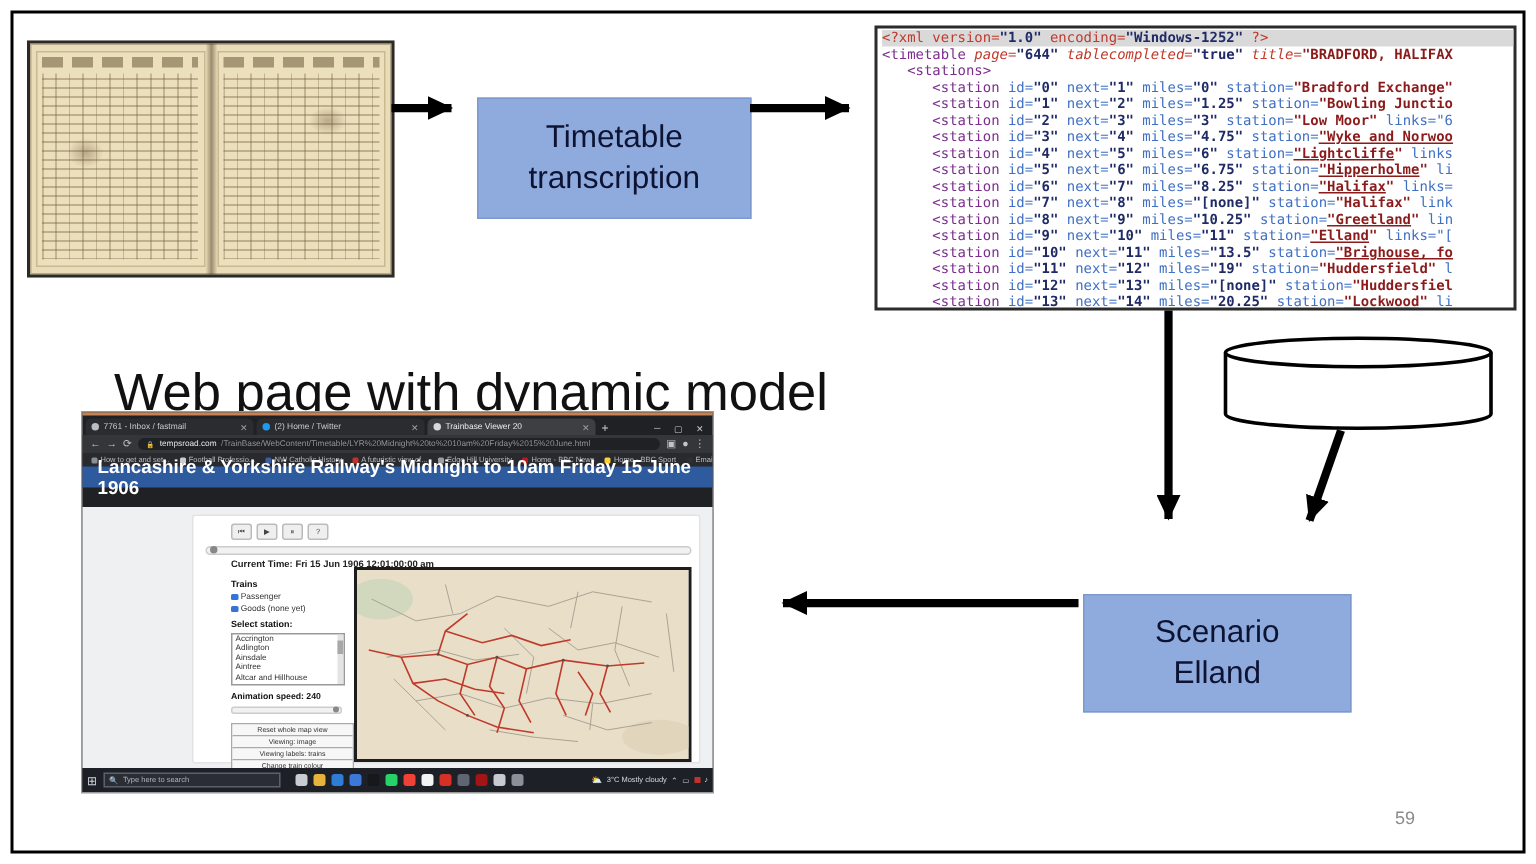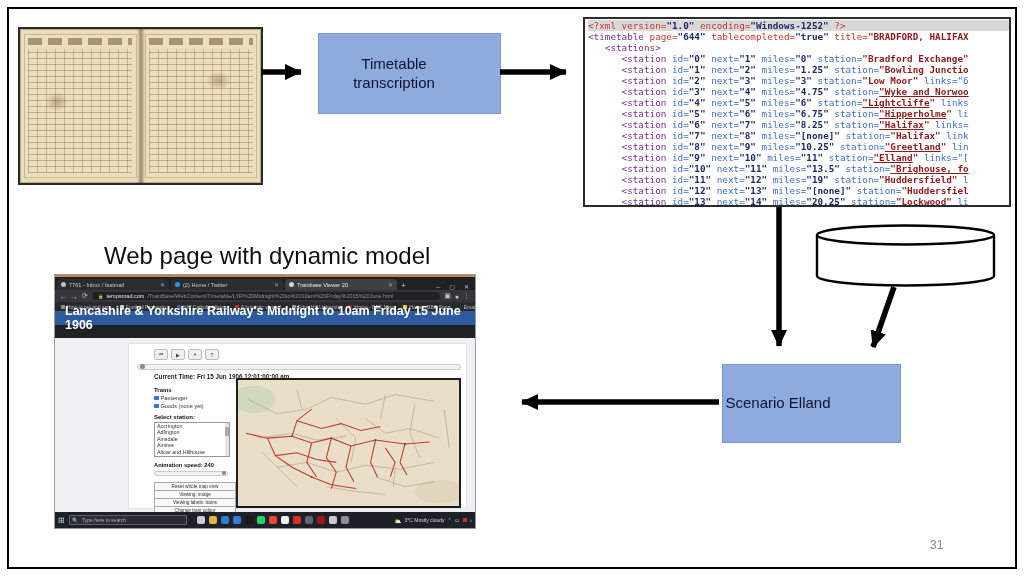--- a/index.html
+++ b/index.html
@@ -2,26 +2,26 @@
 <html><head>
 <meta charset="utf-8">
 <style>
   html,body{margin:0;padding:0;background:#888;}
   #stage{position:relative;width:1024px;height:576px;background:#fff;overflow:hidden;
          font-family:"Liberation Sans",sans-serif;}
   #frame{position:absolute;left:7px;top:7px;right:7px;bottom:7px;border:2px solid #000;}
 
   
   .bluebox{position:absolute;background:#8faadc;border:1px solid #7c99cf;color:#0d1333;
-           display:flex;align-items:center;justify-content:flex-start;text-align:center;
-           font-size:15px;line-height:1.25;}
+           display:flex;align-items:center;justify-content:center;text-align:center;
+           font-size:21px;line-height:1.25;margin-top:32px;}
   #ttbox{left:318px;top:33px;width:181px;height:79px;}
   #scbox{left:722px;top:364px;width:177px;height:77px;}
 
-  #weblabel{position:absolute;left:104px;top:242px;font-size:24px;color:#111;}
+  #weblabel{position:absolute;left:76px;top:242px;font-size:35px;color:#111;}
   #pagenum{position:absolute;left:930px;top:538px;font-size:12px;color:#8a8a8a;}
 
   #arrows{position:absolute;left:0;top:0;width:1024px;height:576px;pointer-events:none;}
 
   
   #cyl{position:absolute;left:815px;top:224px;width:181px;height:64px;}
   #cyl .lbl{position:absolute;left:0;top:16px;width:100%;text-align:center;font-size:29px;color:#000;}
 
   
   #book{position:absolute;left:18px;top:27px;width:241px;height:154px;background:#e9dcb9;
@@ -39,21 +39,21 @@
        background:radial-gradient(closest-side,rgba(90,70,40,.35),transparent);}
   #gutter{position:absolute;left:50%;top:0;bottom:0;width:8px;margin-left:-4px;
        background:linear-gradient(90deg,transparent,rgba(60,45,20,.45),transparent);}
 
   
   #xml{position:absolute;left:583px;top:17px;width:428px;height:190px;background:#fff;
        border:2px solid #2b2b2b;font-family:"DejaVu Sans Mono",monospace;font-size:9.3px;
        line-height:11px;white-space:pre;overflow:hidden;padding:1px 0 0 3px;box-sizing:border-box;}
   .sx-d{color:#c0392b;}
   .sx-t{color:#7b2d8e;}
-  .sx-a{color:#c0392b;}
+  .sx-a{color:#c0392b;font-style:italic;}
   .sx-b{color:#3f6fc4;}
   .sx-v{color:#1f2a66;font-weight:bold;}
   .sx-n{color:#8b1a1a;font-weight:bold;}
   .sx-u{color:#8b1a1a;font-weight:bold;text-decoration:underline;}
   .xl-hl{background:#d9d9d9;}
 
   
   #browser{position:absolute;left:55px;top:275px;width:420px;height:253px;background:#202124;
            box-shadow:0 0 0 1px #9a9a9a;}
   #btop{position:absolute;left:0;top:0;right:0;height:2px;background:#c9824f;}
@@ -145,21 +145,21 @@
   <div id="cyl">
     <svg width="181" height="64" viewBox="0 0 181 64">
       <path d="M2,11 v41 a88.5,9.5 0 0 0 177,0 v-41" fill="#ffffff" stroke="#000" stroke-width="2.4"></path>
       <ellipse cx="90.5" cy="11" rx="88.5" ry="9.5" fill="#ffffff" stroke="#000" stroke-width="2.4"></ellipse>
     </svg>
   </div>
 
   <div id="xml"><div class="xl-hl"><span class="sx-d">&lt;?xml version=</span><span class="sx-v">"1.0"</span><span class="sx-d"> encoding=</span><span class="sx-v">"Windows-1252"</span><span class="sx-d"> ?&gt;</span></div><div><span class="sx-t">&lt;timetable </span><span class="sx-a">page=</span><span class="sx-v">"644"</span><span class="sx-a"> tablecompleted=</span><span class="sx-v">"true"</span><span class="sx-a"> title=</span><span class="sx-n">"BRADFORD, HALIFAX</span></div><div><span class="sx-t">   &lt;stations&gt;</span></div><div><span class="sx-t">      &lt;station </span><span class="sx-b">id=</span><span class="sx-v">"0"</span><span class="sx-b"> next=</span><span class="sx-v">"1"</span><span class="sx-b"> miles=</span><span class="sx-v">"0"</span><span class="sx-b"> station=</span><span class="sx-n">"Bradford Exchange</span><span class="sx-n">"</span></div><div><span class="sx-t">      &lt;station </span><span class="sx-b">id=</span><span class="sx-v">"1"</span><span class="sx-b"> next=</span><span class="sx-v">"2"</span><span class="sx-b"> miles=</span><span class="sx-v">"1.25"</span><span class="sx-b"> station=</span><span class="sx-n">"Bowling Junctio</span></div><div><span class="sx-t">      &lt;station </span><span class="sx-b">id=</span><span class="sx-v">"2"</span><span class="sx-b"> next=</span><span class="sx-v">"3"</span><span class="sx-b"> miles=</span><span class="sx-v">"3"</span><span class="sx-b"> station=</span><span class="sx-n">"Low Moor</span><span class="sx-n">"</span><span class="sx-b"> links="6</span></div><div><span class="sx-t">      &lt;station </span><span class="sx-b">id=</span><span class="sx-v">"3"</span><span class="sx-b"> next=</span><span class="sx-v">"4"</span><span class="sx-b"> miles=</span><span class="sx-v">"4.75"</span><span class="sx-b"> station=</span><span class="sx-u">"Wyke and Norwoo</span></div><div><span class="sx-t">      &lt;station </span><span class="sx-b">id=</span><span class="sx-v">"4"</span><span class="sx-b"> next=</span><span class="sx-v">"5"</span><span class="sx-b"> miles=</span><span class="sx-v">"6"</span><span class="sx-b"> station=</span><span class="sx-u">"Lightcliffe</span><span class="sx-n">"</span><span class="sx-b"> links</span></div><div><span class="sx-t">      &lt;station </span><span class="sx-b">id=</span><span class="sx-v">"5"</span><span class="sx-b"> next=</span><span class="sx-v">"6"</span><span class="sx-b"> miles=</span><span class="sx-v">"6.75"</span><span class="sx-b"> station=</span><span class="sx-u">"Hipperholme</span><span class="sx-n">"</span><span class="sx-b"> li</span></div><div><span class="sx-t">      &lt;station </span><span class="sx-b">id=</span><span class="sx-v">"6"</span><span class="sx-b"> next=</span><span class="sx-v">"7"</span><span class="sx-b"> miles=</span><span class="sx-v">"8.25"</span><span class="sx-b"> station=</span><span class="sx-u">"Halifax</span><span class="sx-n">"</span><span class="sx-b"> links=</span></div><div><span class="sx-t">      &lt;station </span><span class="sx-b">id=</span><span class="sx-v">"7"</span><span class="sx-b"> next=</span><span class="sx-v">"8"</span><span class="sx-b"> miles=</span><span class="sx-v">"[none]"</span><span class="sx-b"> station=</span><span class="sx-n">"Halifax</span><span class="sx-n">"</span><span class="sx-b"> link</span></div><div><span class="sx-t">      &lt;station </span><span class="sx-b">id=</span><span class="sx-v">"8"</span><span class="sx-b"> next=</span><span class="sx-v">"9"</span><span class="sx-b"> miles=</span><span class="sx-v">"10.25"</span><span class="sx-b"> station=</span><span class="sx-u">"Greetland</span><span class="sx-n">"</span><span class="sx-b"> lin</span></div><div><span class="sx-t">      &lt;station </span><span class="sx-b">id=</span><span class="sx-v">"9"</span><span class="sx-b"> next=</span><span class="sx-v">"10"</span><span class="sx-b"> miles=</span><span class="sx-v">"11"</span><span class="sx-b"> station=</span><span class="sx-u">"Elland</span><span class="sx-n">"</span><span class="sx-b"> links="[</span></div><div><span class="sx-t">      &lt;station </span><span class="sx-b">id=</span><span class="sx-v">"10"</span><span class="sx-b"> next=</span><span class="sx-v">"11"</span><span class="sx-b"> miles=</span><span class="sx-v">"13.5"</span><span class="sx-b"> station=</span><span class="sx-u">"Brighouse, fo</span></div><div><span class="sx-t">      &lt;station </span><span class="sx-b">id=</span><span class="sx-v">"11"</span><span class="sx-b"> next=</span><span class="sx-v">"12"</span><span class="sx-b"> miles=</span><span class="sx-v">"19"</span><span class="sx-b"> station=</span><span class="sx-n">"Huddersfield</span><span class="sx-n">"</span><span class="sx-b"> l</span></div><div><span class="sx-t">      &lt;station </span><span class="sx-b">id=</span><span class="sx-v">"12"</span><span class="sx-b"> next=</span><span class="sx-v">"13"</span><span class="sx-b"> miles=</span><span class="sx-v">"[none]"</span><span class="sx-b"> station=</span><span class="sx-n">"Huddersfiel</span></div><div><span class="sx-t">      &lt;station </span><span class="sx-b">id=</span><span class="sx-v">"13"</span><span class="sx-b"> next=</span><span class="sx-v">"14"</span><span class="sx-b"> miles=</span><span class="sx-v">"20.25"</span><span class="sx-b"> station=</span><span class="sx-u">"Lockwood</span><span class="sx-n">"</span><span class="sx-b"> li</span></div></div>
 
   <div id="weblabel">Web page with dynamic model</div>
-  <div id="pagenum">31</div>
+  <div id="pagenum">59</div>
 
   <div id="browser">
     <div id="btop"></div>
     <div id="tabbar">
       <div class="tab">
           <span class="fav" style="background: rgb(185, 190, 198);"></span>
           <span>7761 - Inbox / fastmail</span>
           <span class="x">✕</span>
         </div>
         <div class="tab">

